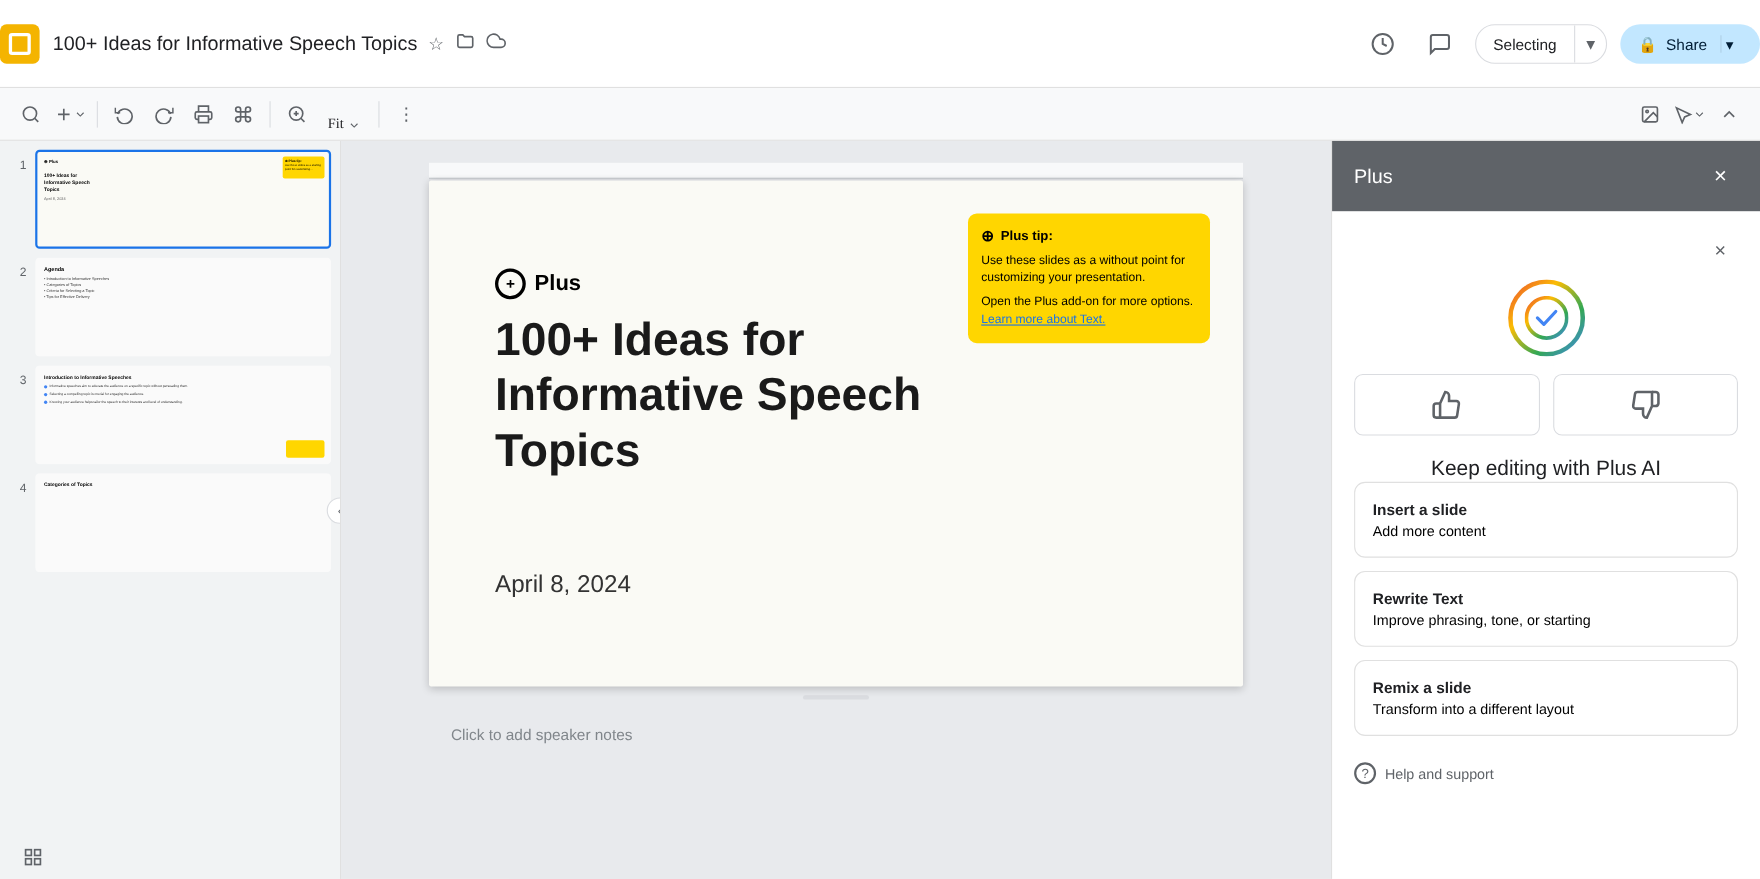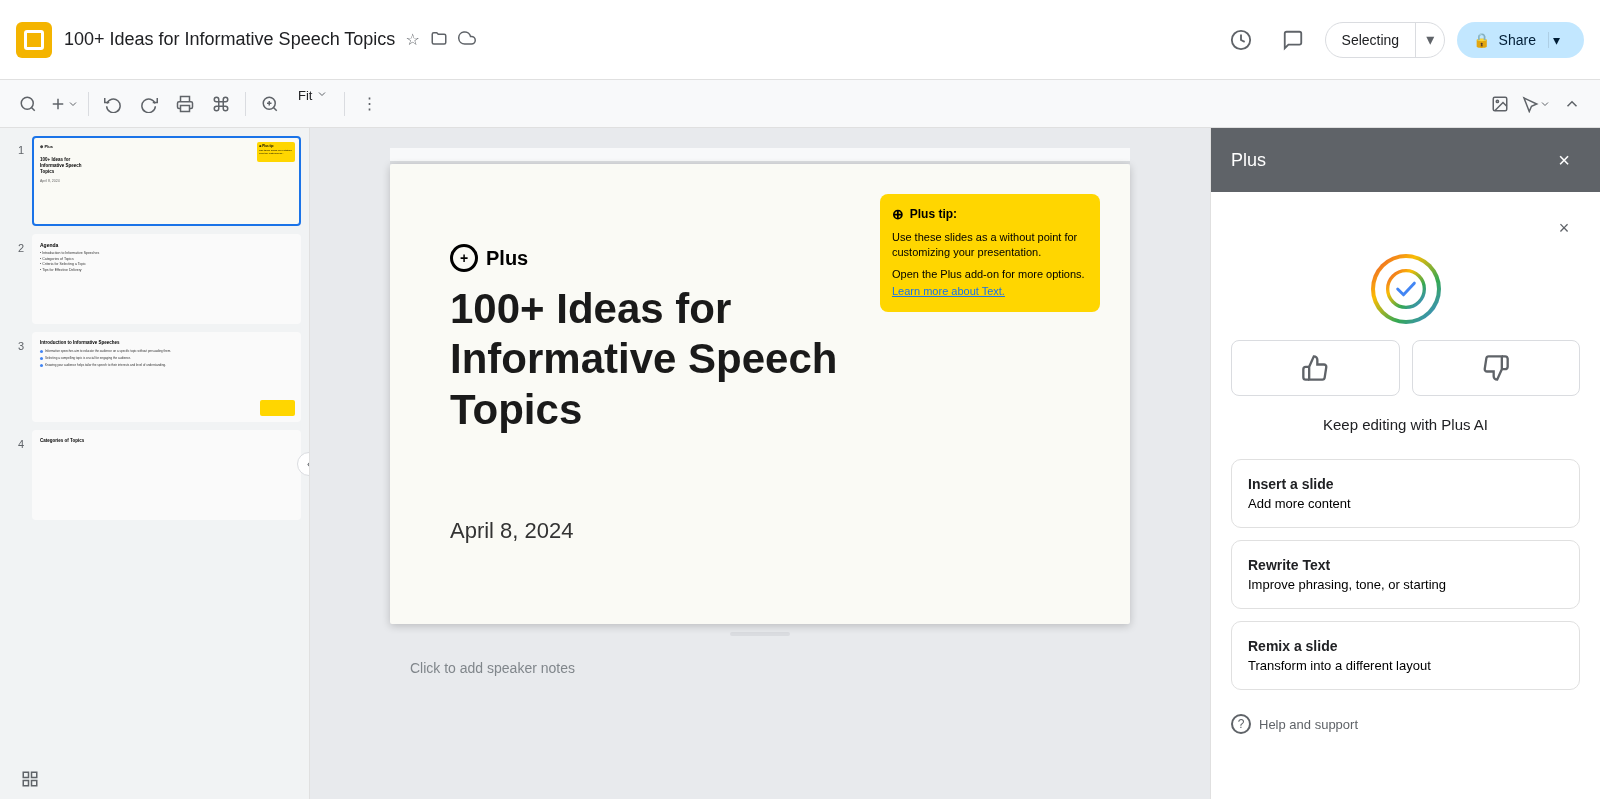--- a/index.html
+++ b/index.html
@@ -4,21 +4,21 @@
   <style>
     * { box-sizing: border-box; margin: 0; padding: 0; }
     body { font-family: 'Arial', sans-serif; background: #f0f0f0; width: 1600px; height: 799px; overflow: hidden; display: flex; flex-direction: column; }
 
     
     .top-bar {
       height: 80px;
       background: #fff;
       display: flex;
       align-items: center;
-      padding: 0 16px;
+      padding: 0 0;
       border-bottom: 1px solid #e0e0e0;
       flex-shrink: 0;
       position: relative;
     }
     .app-logo {
       width: 36px; height: 36px;
       background: #F4B400;
       border-radius: 6px;
       display: flex; align-items: center; justify-content: center;
       margin-right: 12px;
@@ -64,23 +64,23 @@
       gap: 4px;
       flex-shrink: 0;
     }
     .tb-btn {
       width: 32px; height: 32px;
       display: flex; align-items: center; justify-content: center;
       border-radius: 4px; cursor: pointer; color: #5f6368; font-size: 16px;
     }
     .tb-separator { width: 1px; height: 24px; background: #dadce0; margin: 0 4px; }
     .zoom-selector {
-      display: flex; align-items: flex-start; gap: 4px;
+      display: flex; align-items: flex-end; gap: 4px;
       padding: 0 8px; height: 32px; border-radius: 4px;
-      cursor: pointer; font-size: 13px; color: #202124;
+      cursor: pointer; font-size: 13px; color: #202124; font-family: Liberation Serif, serif;
     }
     .toolbar-right { margin-left: auto; display: flex; align-items: center; gap: 4px; }
 
     
     .main-content {
       display: flex;
       flex: 1;
       overflow: hidden;
     }
 
@@ -203,21 +203,21 @@
     
     .thumbs-row { display: flex; gap: 12px; margin-bottom: 20px; }
     .thumb-btn {
       flex: 1; height: 56px;
       border: 1px solid #dadce0;
       border-radius: 8px;
       display: flex; align-items: center; justify-content: center;
       cursor: pointer; font-size: 22px;
     }
 
-    .keep-editing-title { font-size: 15px; font-weight: 500; color: #202124; margin-bottom: 26px; text-align: center; }
+    .keep-editing-title { font-size: 19px; font-weight: 500; color: #202124; margin-bottom: 0; text-align: center; }
 
     
     .feature-card {
       border: 1px solid #e0e0e0;
       border-radius: 10px;
       padding: 16px;
       margin-bottom: 12px;
       cursor: pointer;
     }
     .feature-card-title { font-size: 14px; font-weight: 600; color: #202124; margin-bottom: 4px; }

